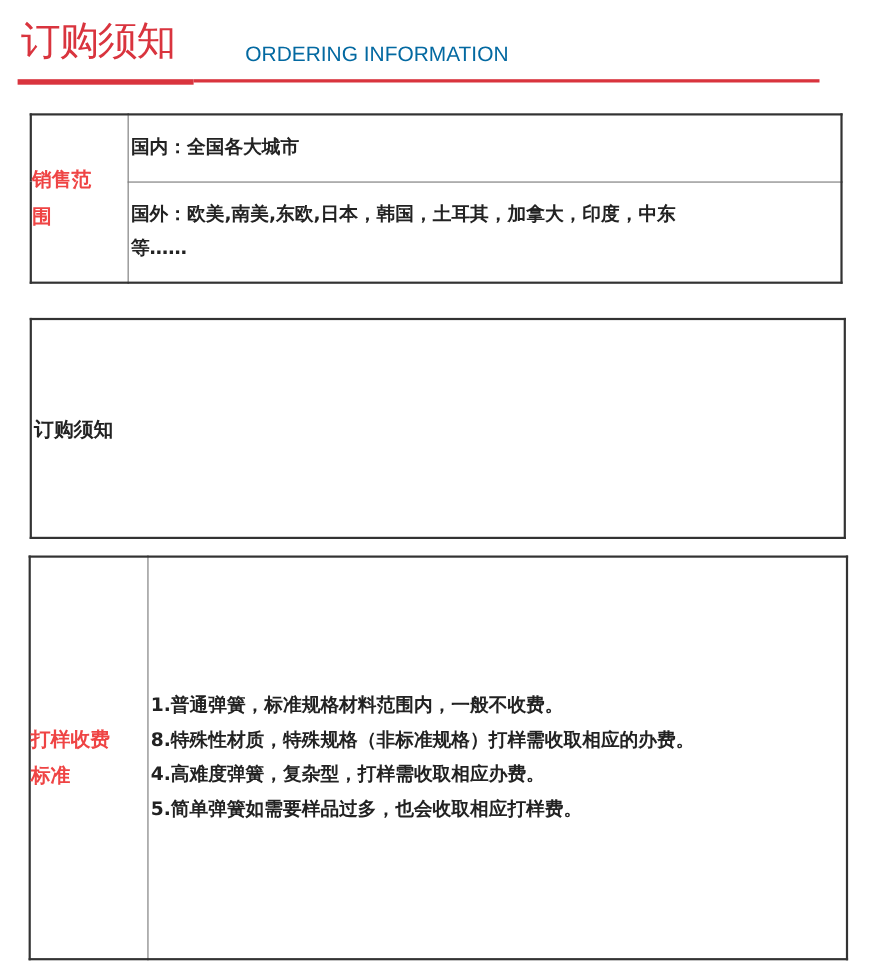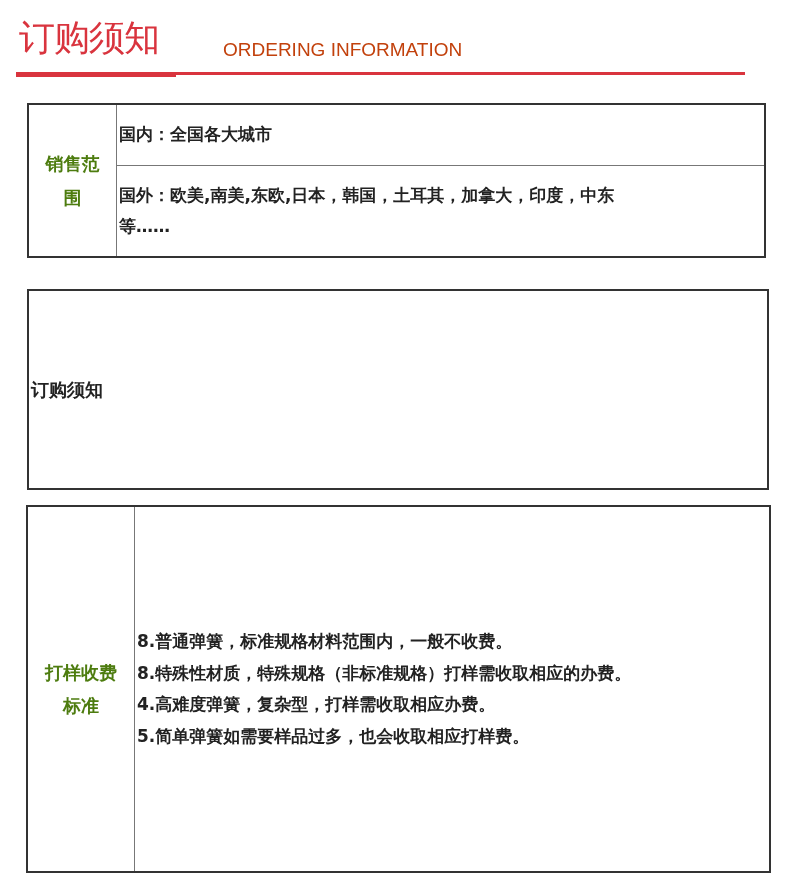--- a/index.html
+++ b/index.html
@@ -25,21 +25,21 @@
       font-weight: normal;
       letter-spacing: -1px;
       font-family: "DejaVu Sans", sans-serif;
     }
     .page-subtitle {
       position: absolute;
       left: 223px;
       top: 38px;
       font-size: 19px;
       line-height: 24px;
-      color: #c2410c;
+      color: #0369a1;
       font-family: "Liberation Sans", "DejaVu Sans", sans-serif;
       letter-spacing: 0px;
     }
     .title-bar-thick {
       position: absolute;
       left: 16px;
       top: 72px;
       width: 160px;
       height: 5px;
       background: #d9343e;
@@ -61,25 +61,25 @@
     table td {
       border: 1px solid #777777;
       padding: 0;
       vertical-align: middle;
       font-weight: bold;
     }
     table.outer {
       border: 2px solid #333333;
     }
     .label-cell {
-      text-align: center;
+      text-align: left;
       font-weight: bold;
       font-size: 18px;
       line-height: 34px;
-      color: #4d7c0f;
+      color: #ef4444;
     }
     .content-cell {
       text-align: left;
       padding-left: 2px;
       font-size: 17px;
       line-height: 31px;
     }
     
     #t1 {
       left: 27px;
@@ -105,21 +105,21 @@
       padding-left: 2px;
     }
     #t2 .label-cell { width: 105px; }
     
     #t3 {
       left: 26px;
       top: 505px;
       width: 745px;
       height: 368px;
     }
-    #t3 .label-cell { width: 106px; line-height: 33px; }
+    #t3 .label-cell { width: 106px; line-height: 33px; font-family: Liberation Serif, serif; }
     .line { display: block; }
     .line-item { display: block; line-height: 31.5px; }
   </style>
 </head>
 <body>
 
 <div class="page-title">订购须知</div>
 <div class="page-subtitle">ORDERING INFORMATION</div>
 <div class="title-bar-thick"></div>
 <div class="title-bar-thin"></div>
@@ -153,20 +153,20 @@
   </table>
 
 <table id="t3" class="outer">
   <tbody>
       <tr>
     <td class="label-cell">
       <span class="line">打样收费</span>
       <span class="line">标准</span>
     </td>
     <td class="content-cell">
-      <span class="line-item">8.普通弹簧，标准规格材料范围内，一般不收费。</span>
+      <span class="line-item">1.普通弹簧，标准规格材料范围内，一般不收费。</span>
       <span class="line-item">8.特殊性材质，特殊规格（非标准规格）打样需收取相应的办费。</span>
       <span class="line-item">4.高难度弹簧，复杂型，打样需收取相应办费。</span>
       <span class="line-item">5.简单弹簧如需要样品过多，也会收取相应打样费。</span>
     </td>
   </tr>
 </tbody>
   </table>
 
 </body></html>

